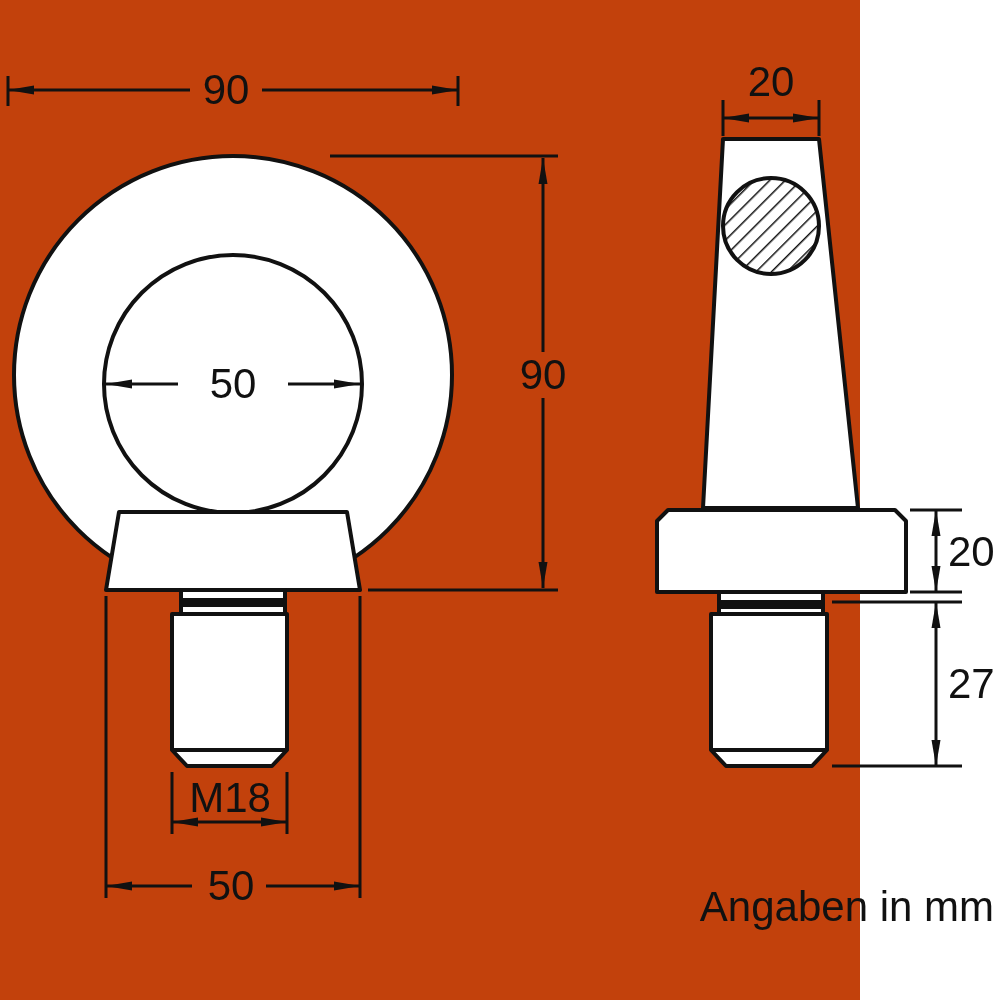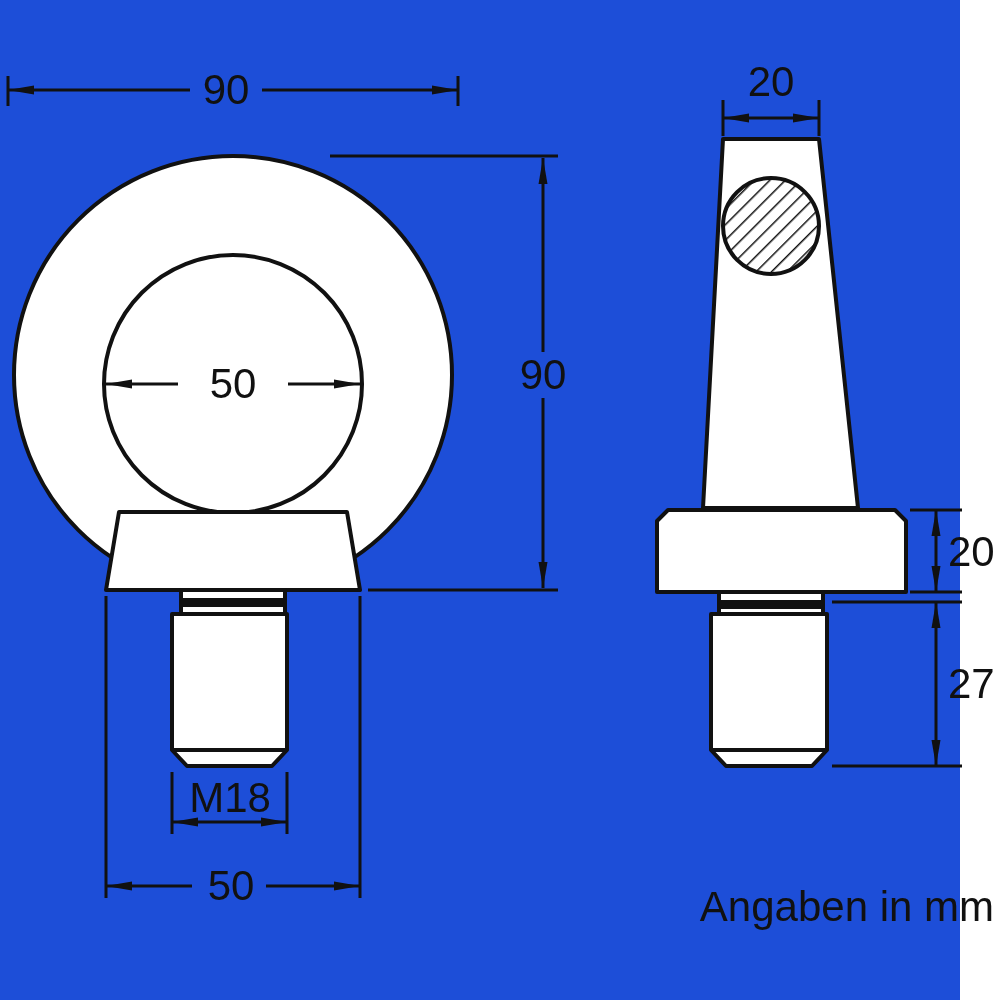--- a/index.html
+++ b/index.html
@@ -1,17 +1,17 @@
 <!DOCTYPE html>
 <html><head>
 <meta charset="utf-8">
 <style>
   html,body{margin:0;padding:0;background:#ffffff;}
   .canvas{
-    width:960px;height:1000px;background:#1d4ed8;position:relative;
+    width:860px;height:1000px;background:#c2410c;position:relative;
     font-family:"Liberation Sans", sans-serif;
   }
   svg{display:block;}
   .outline{fill:#ffffff;stroke:#111111;stroke-width:4;stroke-linejoin:round;}
   .thinline{fill:none;stroke:#111111;stroke-width:4;}
   .dimline{fill:none;stroke:#111111;stroke-width:3;}
   .extline{fill:none;stroke:#111111;stroke-width:3;}
   .dimtext{font-size:42px;fill:#111111;font-family:"Liberation Sans", sans-serif;}
   .notetext{font-size:42px;fill:#111111;font-family:"Liberation Sans", sans-serif;}
 </style>

